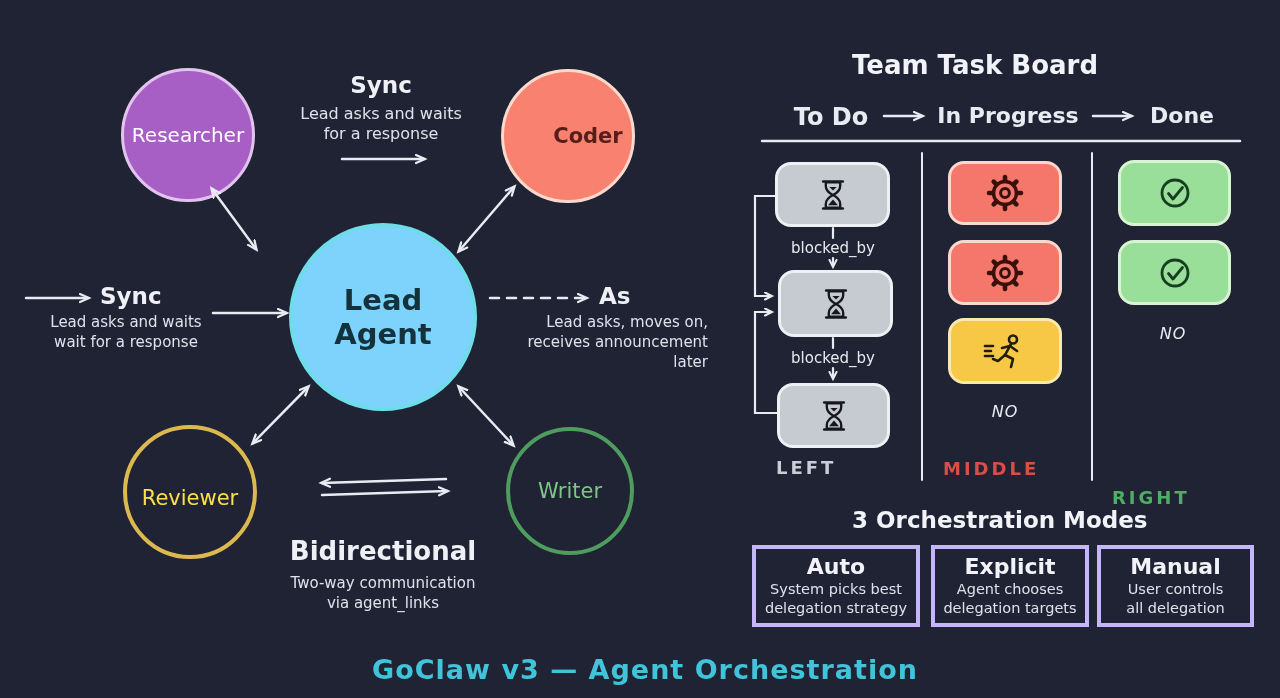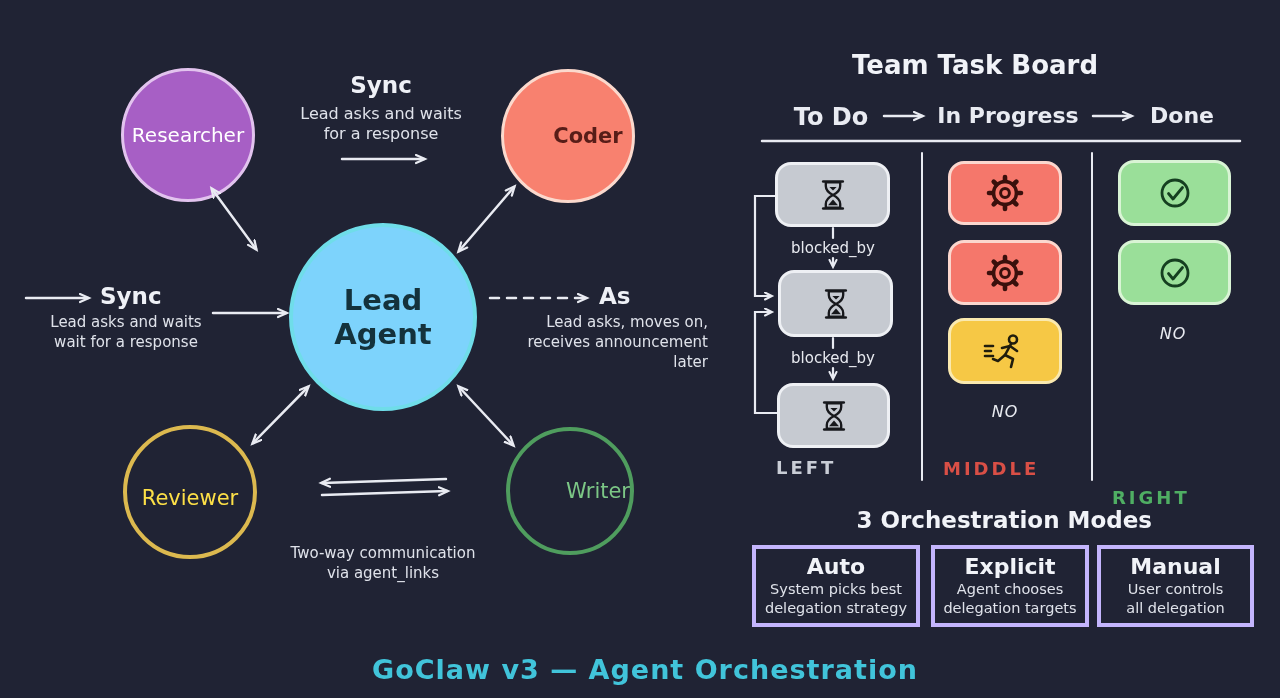--- a/index.html
+++ b/index.html
@@ -51,21 +51,21 @@
 
   <div class="circle" style="left:289px;top:223px;width:188px;height:188px;background:#7dd3fc;border:4px solid #6fdde9;flex-direction:column;">
     <span style="font-size:29px;color:#14323c;font-weight:600;line-height:34px;">Lead</span>
     <span style="font-size:29px;color:#14323c;font-weight:600;line-height:34px;">Agent</span>
   </div>
 
   <div class="circle" style="left:123px;top:425px;width:134px;height:134px;background:transparent;border:4px solid #dcb94f;">
     <span style="font-size:21px;color:#fde047;margin-top:12px;">Reviewer</span>
   </div>
 
-  <div class="circle" style="left:506px;top:427px;width:128px;height:128px;background:transparent;border:4px solid #4f9d5e;justify-content:flex-end;">
+  <div class="circle" style="left:506px;top:427px;width:128px;height:128px;background:transparent;border:4px solid #4f9d5e;">
     <span style="font-size:21px;color:#7cc786;">Writer</span>
   </div>
 
   <svg class="abs" style="left:0;top:0;pointer-events:none;" width="1280" height="698" viewBox="0 0 1280 698">
     <defs>
       <marker id="ah" markerWidth="13" markerHeight="12" refX="9" refY="5" orient="auto-start-reverse" markerUnits="userSpaceOnUse">
         <path d="M1 1 L10 5 L1 9" stroke="#e9ebf2" stroke-width="2.2" fill="none" stroke-linecap="round"></path>
       </marker>
       <marker id="ahs" markerWidth="11" markerHeight="10" refX="7" refY="4.5" orient="auto-start-reverse" markerUnits="userSpaceOnUse">
         <path d="M1 1 L8 4.5 L1 8" stroke="#e9ebf2" stroke-width="2" fill="none" stroke-linecap="round"></path>
@@ -120,20 +120,21 @@
   </div>
 
   <div class="abs h-title" style="left:599px;top:283px;">As</div>
   <div class="abs h-body" style="left:498px;top:312px;width:210px;text-align:right;">
     <div>Lead asks, moves on,</div>
     <div>receives announcement</div>
     <div>later</div>
   </div>
 
   <div class="abs" style="left:283px;top:536px;width:200px;text-align:center;">
+    <div class="h-title" style="font-size:26px;">Bidirectional</div>
     <div class="h-body" style="margin-top:7px;">
       <div>Two-way communication</div>
       <div>via agent_links</div>
     </div>
   </div>
 
   <div class="abs" style="left:852px;top:50px;width:300px;text-align:left;font-size:26px;font-weight:600;color:#f1f3f8;">Team Task Board</div>
 
   <div class="abs" style="left:771px;top:103px;width:120px;text-align:center;font-size:24px;font-weight:600;">To Do</div>
   <div class="abs" style="left:928px;top:103px;width:160px;text-align:center;font-size:22px;font-weight:600;">In Progress</div>
@@ -226,21 +227,21 @@
   </div>
   <div class="card card-green" style="left:1118px;top:240px;width:113px;height:65px;">
     <svg width="40" height="40" viewBox="0 0 40 40" fill="none" stroke="#153f20" stroke-width="2.8" stroke-linecap="round" stroke-linejoin="round">
       <circle cx="20" cy="20" r="13"></circle>
       <path d="M13.5 20.5 L18 26 L27.5 14.5"></path>
     </svg>
   </div>
   <div class="abs note-no" style="left:1113px;top:324px;width:120px;">NO</div>
   <div class="abs col-label" style="left:1112px;top:458px;width:120px;color:#4fae63;margin-top:29px;">RIGHT</div>
 
-  <div class="abs" style="left:852px;top:507px;width:300px;text-align:right;font-size:23px;font-weight:600;color:#f1f3f8;">3 Orchestration Modes</div>
+  <div class="abs" style="left:852px;top:507px;width:300px;text-align:left;font-size:23px;font-weight:600;color:#f1f3f8;">3 Orchestration Modes</div>
 
   <div class="mode-box" style="left:752px;top:545px;width:168px;height:82px;">
     <div class="mode-title">Auto</div>
     <div class="mode-line">System picks best</div>
     <div class="mode-line">delegation strategy</div>
   </div>
   <div class="mode-box" style="left:931px;top:545px;width:158px;height:82px;">
     <div class="mode-title">Explicit</div>
     <div class="mode-line">Agent chooses</div>
     <div class="mode-line">delegation targets</div>

